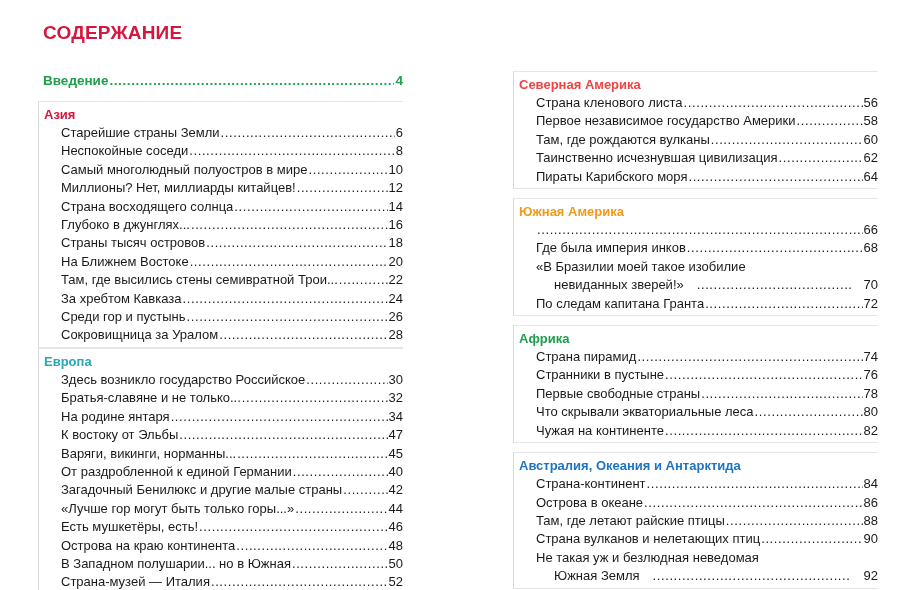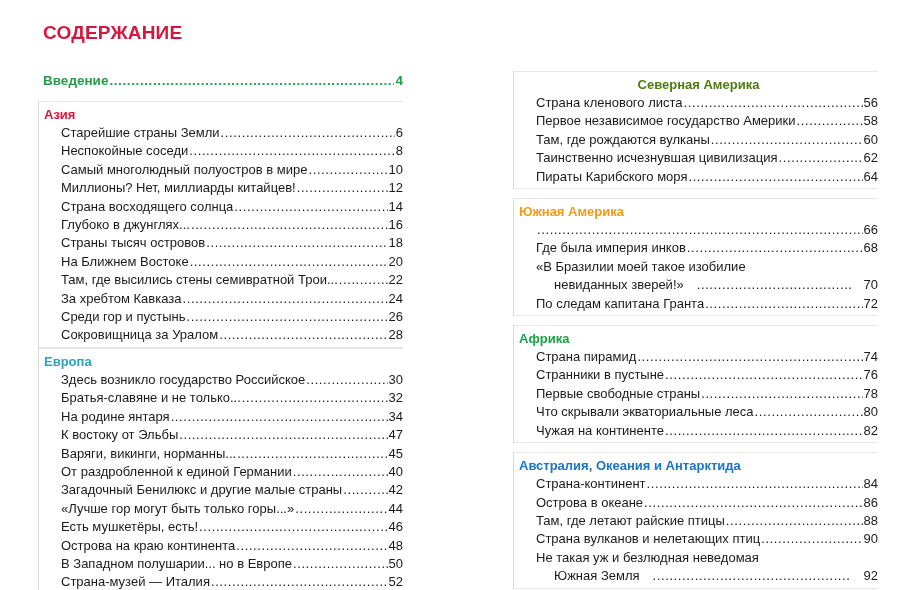--- a/index.html
+++ b/index.html
@@ -147,37 +147,37 @@
           <span class="t">Есть мушкетёры, есть!</span>
           <span class="dots"></span>
           <span class="p">46</span>
         </div>
         <div class="entry">
           <span class="t">Острова на краю континента</span>
           <span class="dots"></span>
           <span class="p">48</span>
         </div>
         <div class="entry">
-          <span class="t">В Западном полушарии... но в Европе</span>
+          <span class="t">В Западном полушарии... но в Южная</span>
           <span class="dots"></span>
           <span class="p">50</span>
         </div>
         <div class="entry">
           <span class="t">Страна-музей — Италия</span>
           <span class="dots"></span>
           <span class="p">52</span>
         </div>
       </div>
     </div>
 </div>
 
 <div class="col right">
   <div id="right-sections">
       <div class="section">
-        <div class="sec-title" style="color: #4d7c0f; text-align: center;">Северная Америка</div>
+        <div class="sec-title" style="color: #ef4444;">Северная Америка</div>
         <div class="entry">
           <span class="t">Страна кленового листа</span>
           <span class="dots"></span>
           <span class="p">56</span>
         </div>
         <div class="entry">
           <span class="t">Первое независимое государство Америки</span>
           <span class="dots"></span>
           <span class="p">58</span>
         </div>

